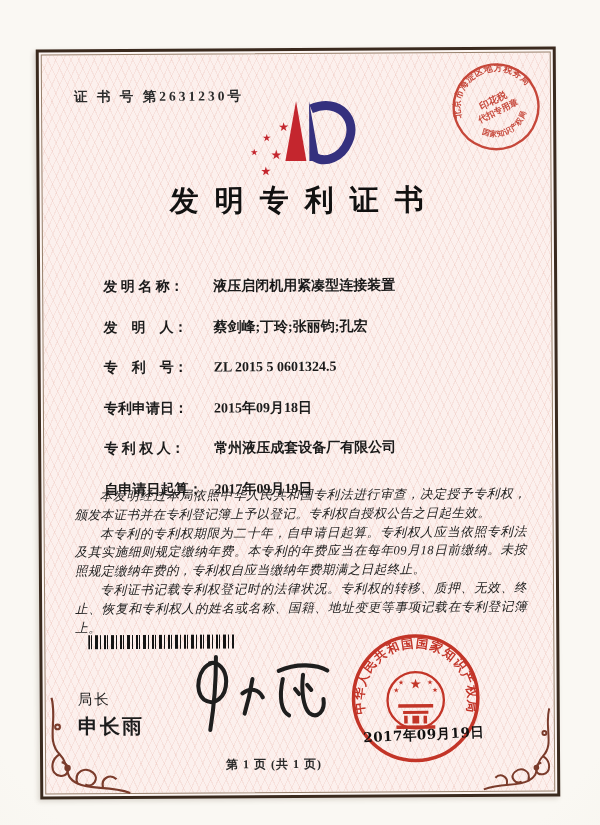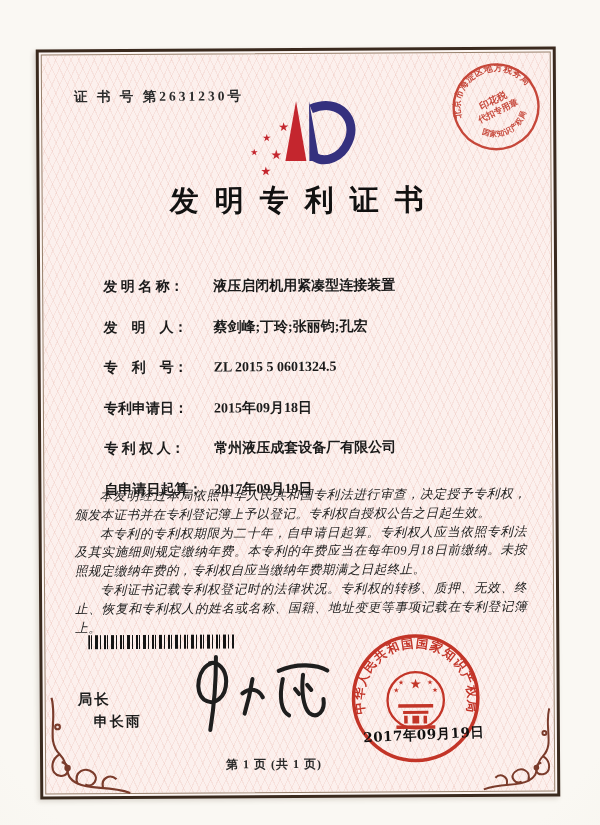--- a/index.html
+++ b/index.html
@@ -38,22 +38,22 @@
   
   .barcode{
     left:43px;top:580px;width:146px;height:14px;
     background:repeating-linear-gradient(90deg,
       #141414 0 2px, transparent 2px 3px,
       #141414 3px 4px, transparent 4px 7px,
       #141414 7px 10px, transparent 10px 12px,
       #141414 12px 13px, transparent 13px 16px);
   }
   
-  .officer-title{left:32px;top:635px;font-size:14.5px;font-weight:700;letter-spacing:2px;}
-  .officer-name{left:48px;top:658px;font-size:14px;font-weight:700;letter-spacing:2px;}
+  .officer-title{left:32px;top:635px;font-size:14.5px;font-weight:400;letter-spacing:2px;}
+  .officer-name{left:32px;top:658px;font-size:20px;font-weight:700;letter-spacing:2px;}
   .sig{left:128px;top:598px;width:172px;height:82px;}
   .pageinfo{left:0;right:0;top:702px;text-align:center;transform:translateX(-26px);
             font-size:12px;font-weight:700;letter-spacing:1px;color:#2a2a2a;}
   
   .tax-seal{left:408px;top:8px;width:92px;height:92px;transform:rotate(-26deg);opacity:.92;}
   .sipo-seal{left:302px;top:577px;width:136px;height:136px;opacity:.95;}
   .seal-date{left:300px;top:673px;width:156px;text-align:center;font-size:13.5px;font-weight:700;
              color:#111;letter-spacing:.5px;transform:rotate(-2.5deg);
              font-family:"DejaVu Serif","Liberation Serif",serif;}
   

